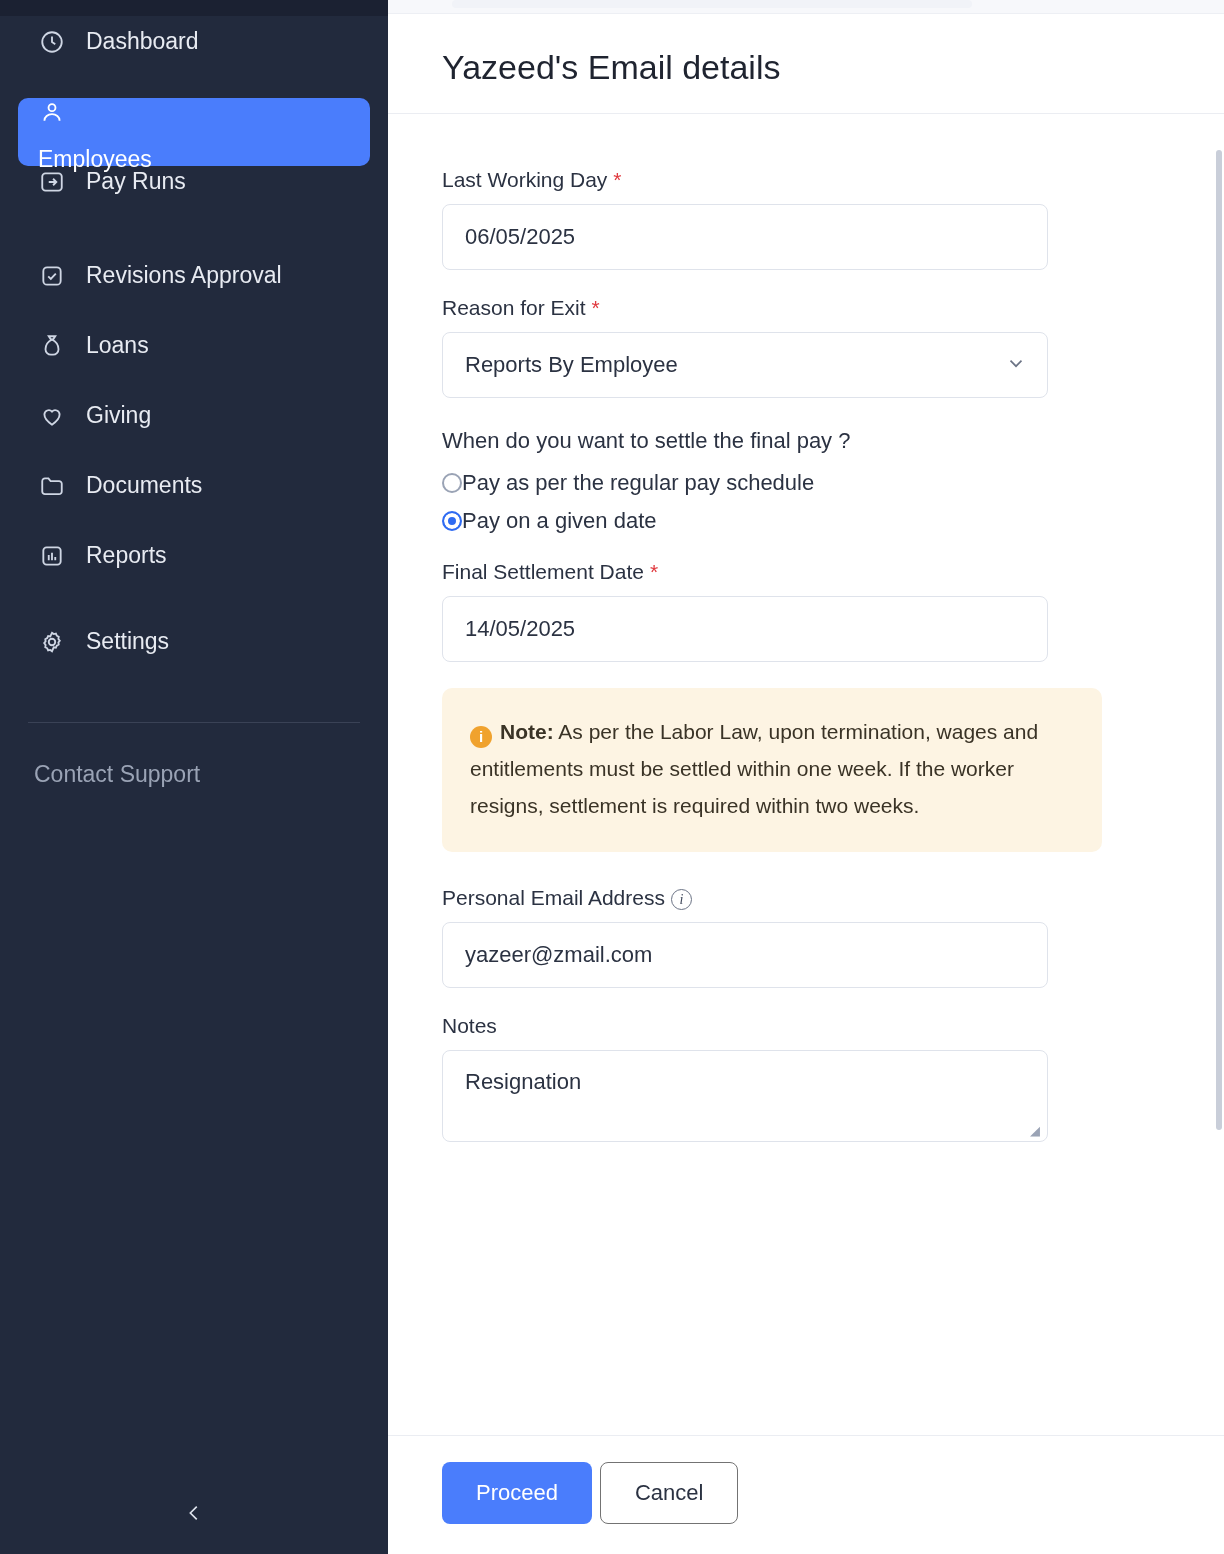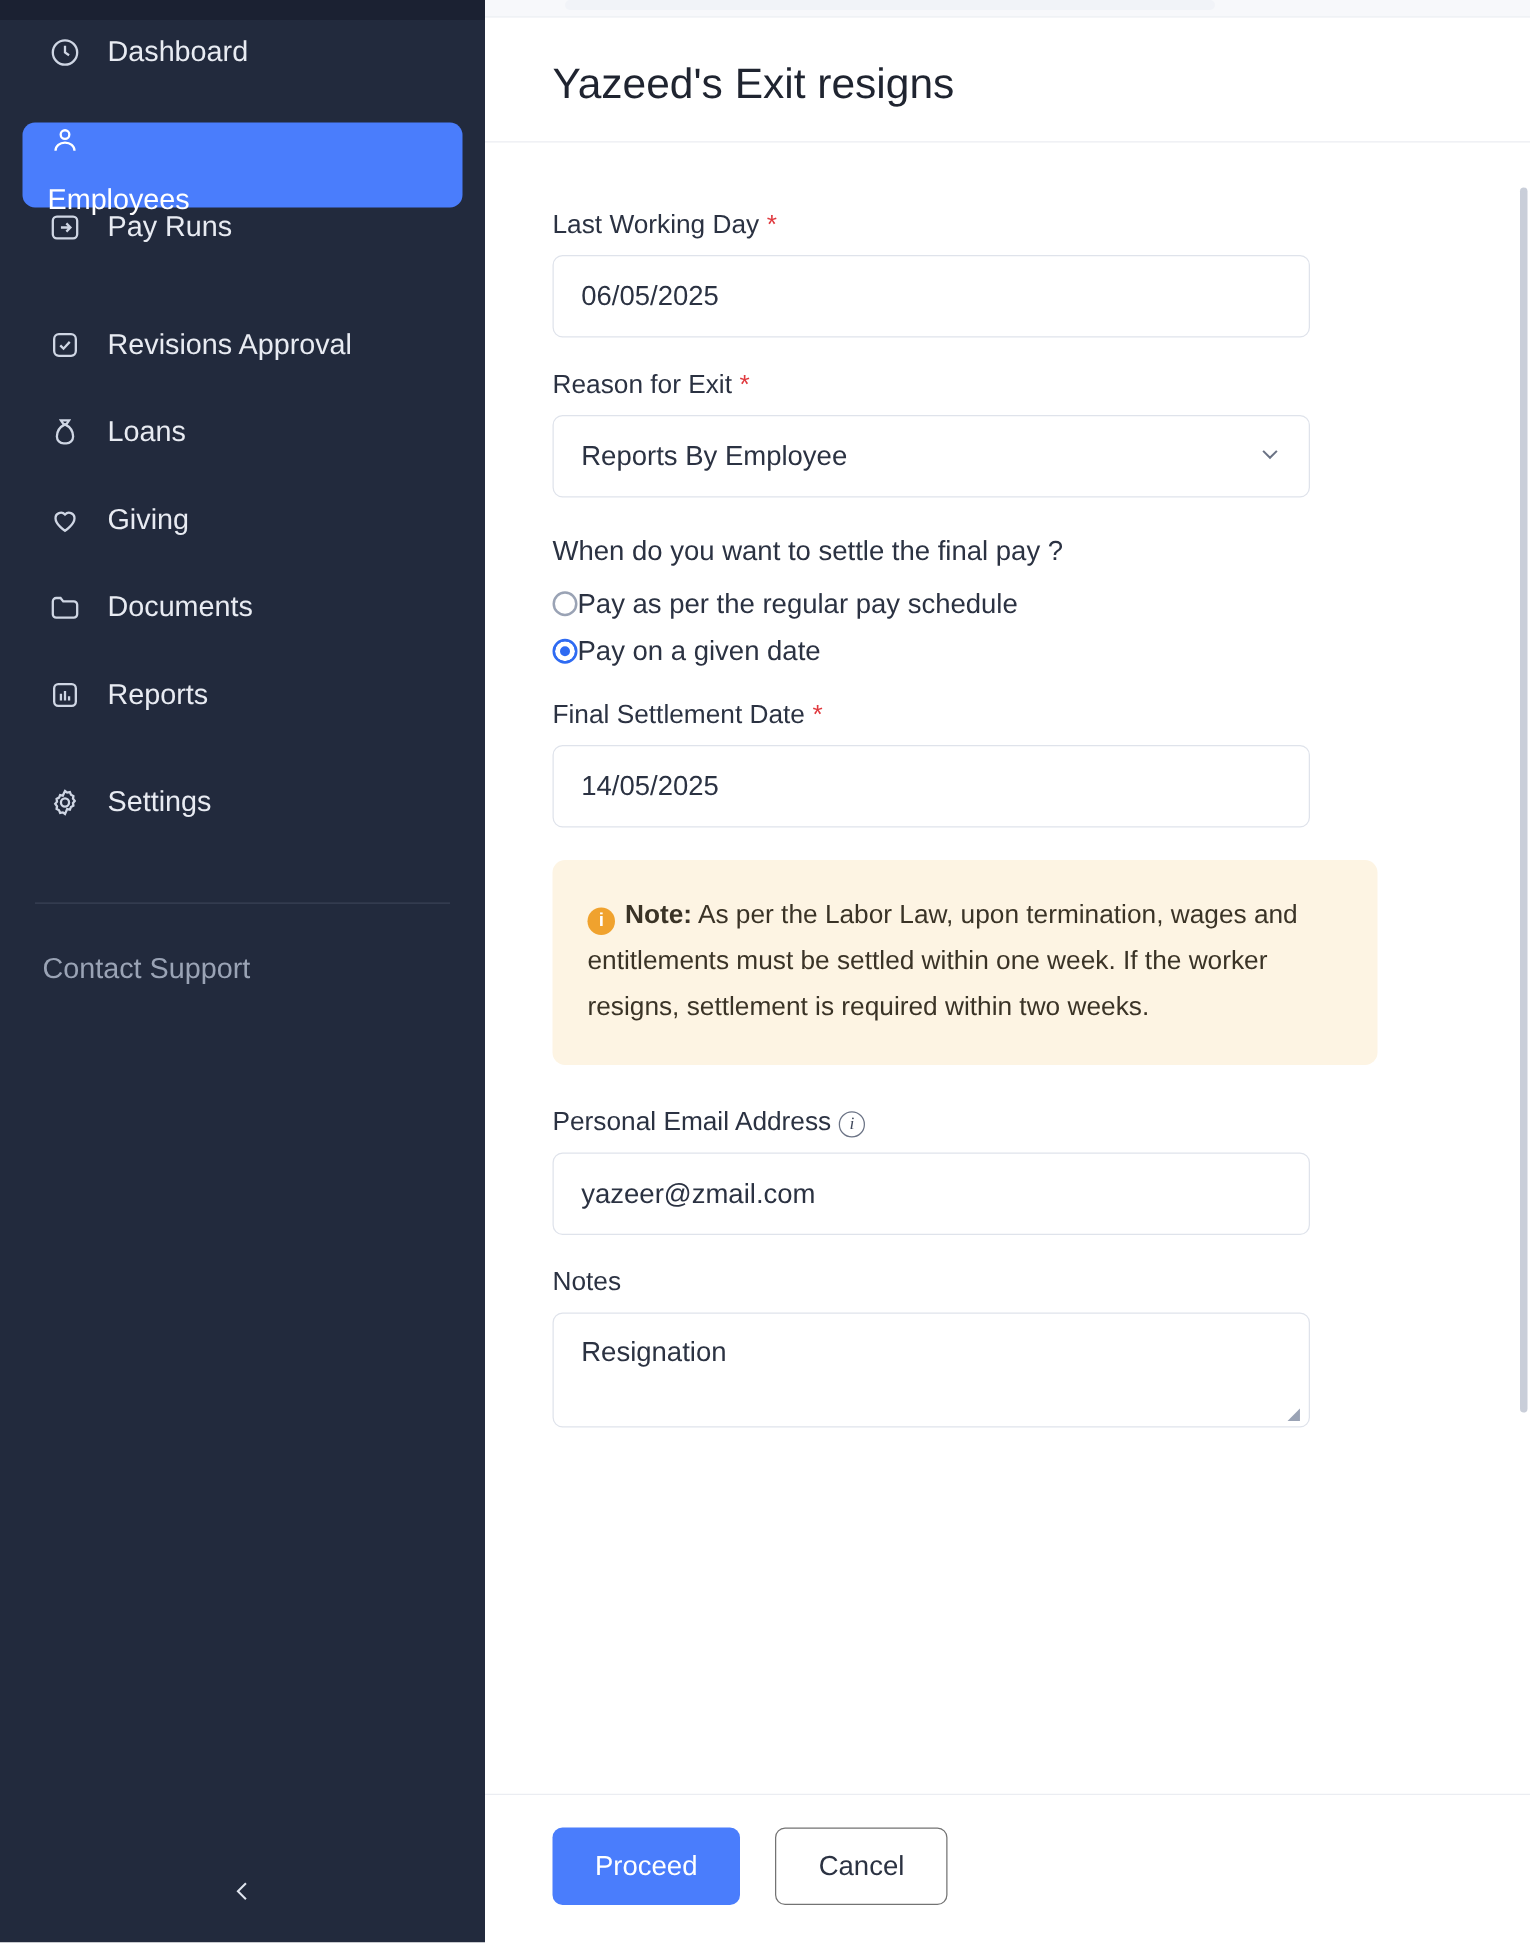--- a/index.html
+++ b/index.html
@@ -249,21 +249,21 @@
     width: 12px;
     height: 12px;
     color: #9aa3b5;
     font-size: 13px;
     line-height: 12px;
   }
   .footer {
     border-top: 1px solid #ebedf2;
     padding: 26px 54px 30px 54px;
     display: flex;
-    gap: 28px;
+    gap: 8px;
     align-items: center;
   }
   .btn-primary {
     background: #4a7dfc;
     color: #ffffff;
     border: none;
     border-radius: 8px;
     height: 62px;
     padding: 0 34px;
     font-size: 22px;
@@ -405,21 +405,21 @@
       </span>
     </div>
   </div>
 
   <div class="main">
     <div class="main-topbar">
       <div class="pill"></div>
     </div>
 
     <div class="panel-header">
-      <div class="panel-title">Yazeed's Exit resigns</div>
+      <div class="panel-title">Yazeed's Email details</div>
     </div>
 
     <div class="panel-body">
 
       <div class="field">
         <div class="label">
           <span>Last Working Day</span>
             <span class="req">*</span>
         </div>
         <div class="input">

